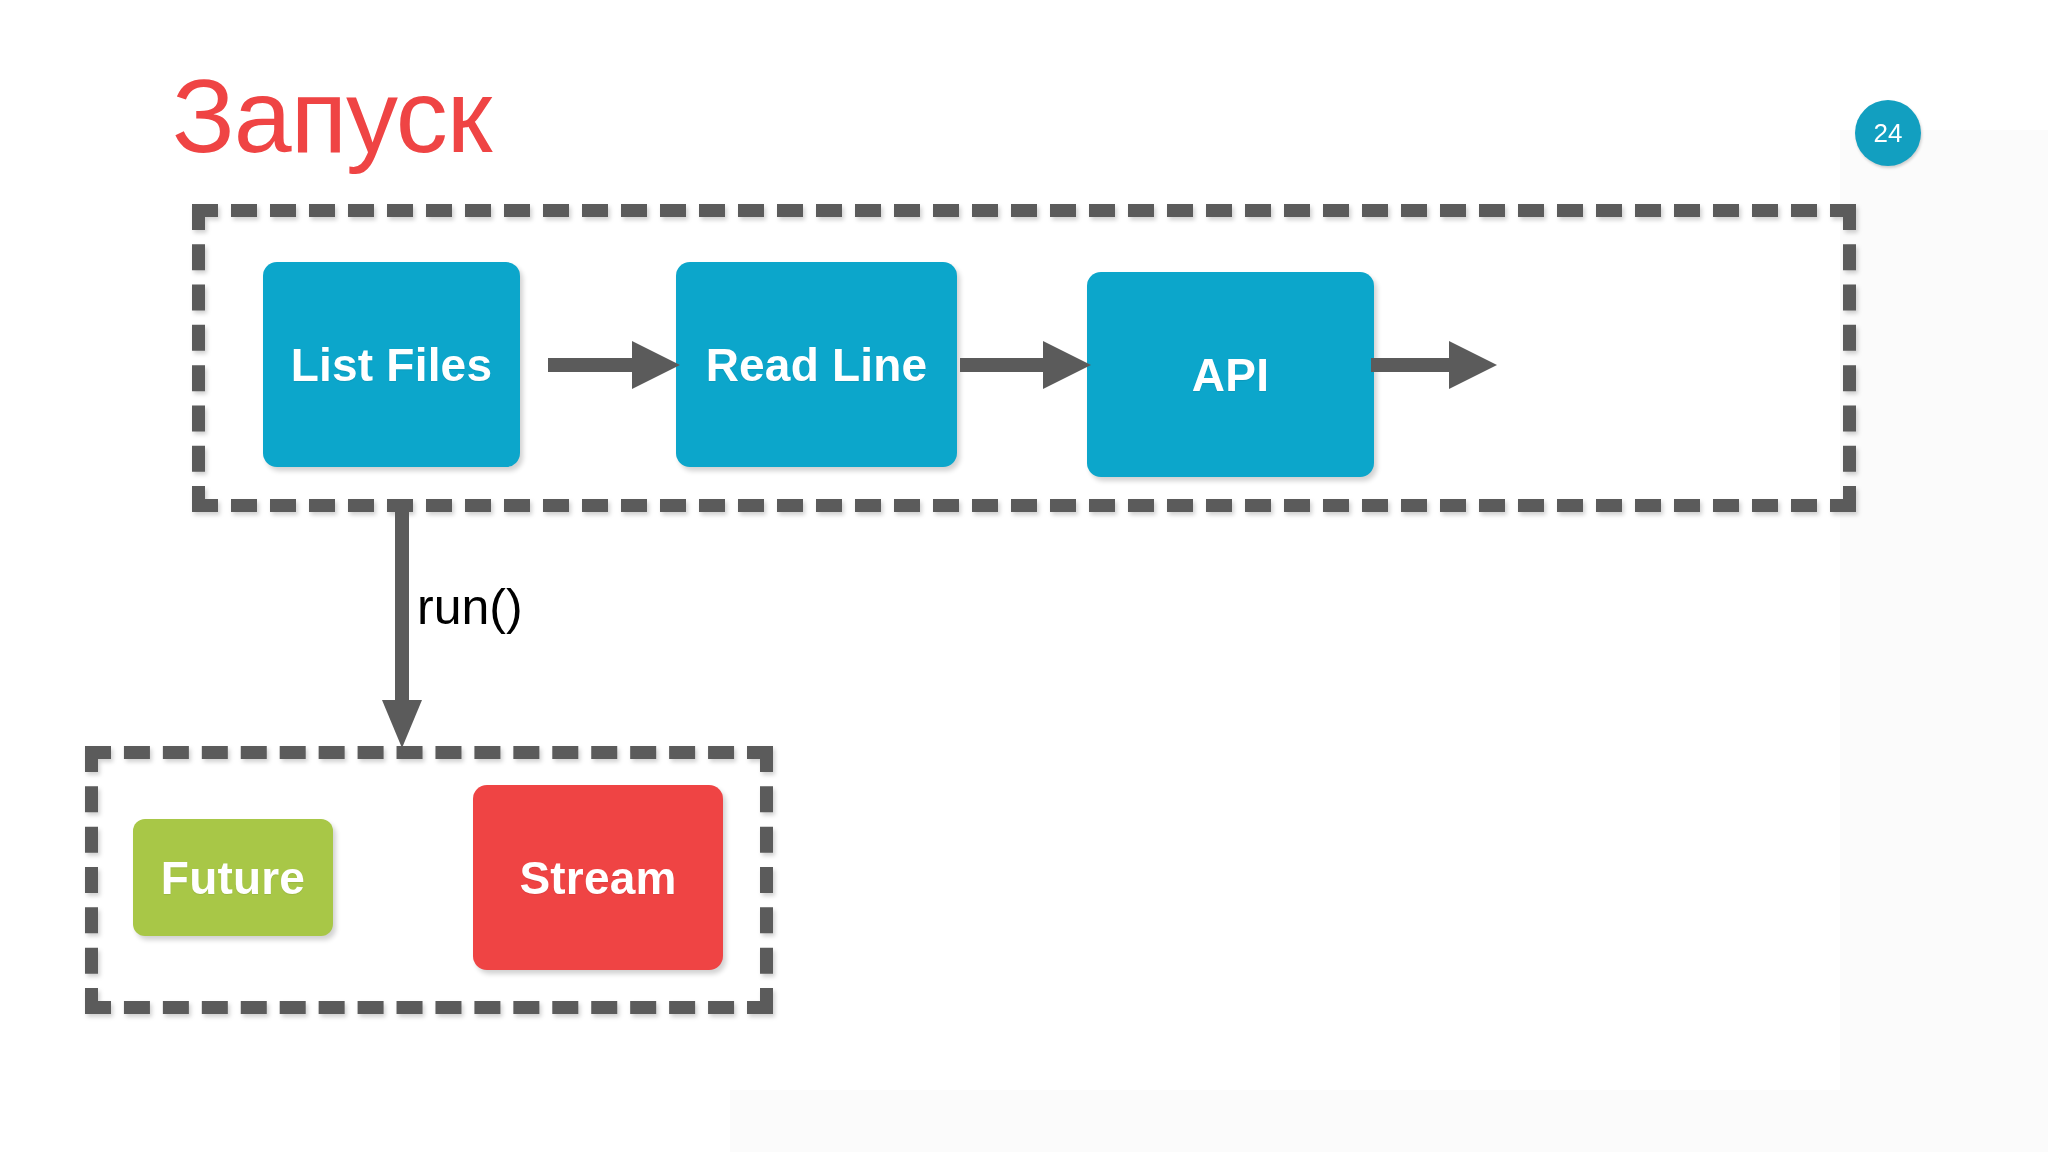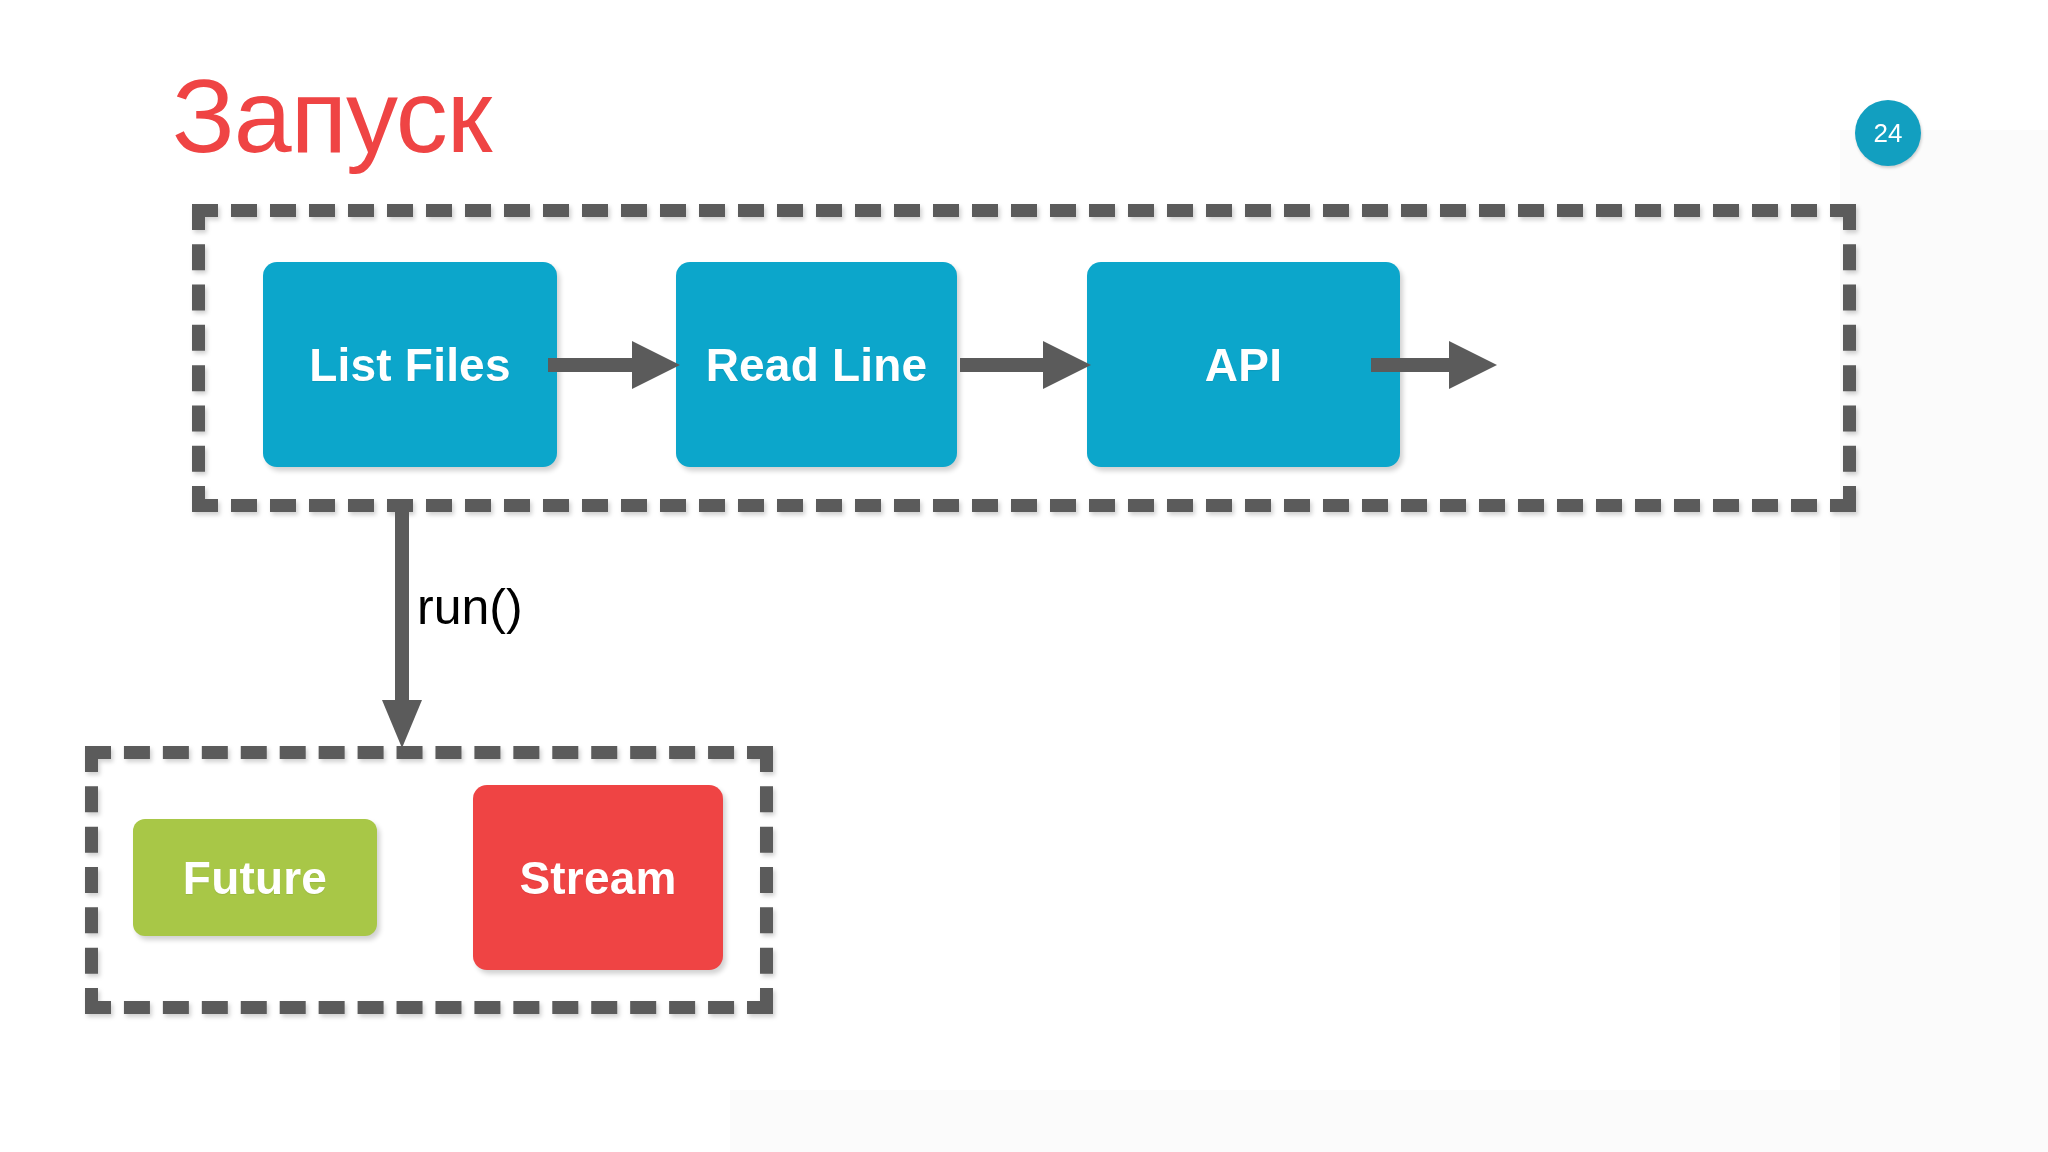--- a/index.html
+++ b/index.html
@@ -85,26 +85,26 @@
     font-size: 46px;
     letter-spacing: 0.2px;
     box-shadow: 3px 4px 5px rgba(0,0,0,0.18);
     text-shadow: 0 1px 1px rgba(0,0,0,0.08);
     user-select: none;
   }
   .node-teal  { background: #0CA6CB; }
   .node-green { background: #A8C747; }
   .node-lblue { background: #ef4444; text-align: right; }
 
-  #box-list-files { left: 263px;  top: 262px; width: 294px; height: 205px; }
+  #box-list-files { left: 263px;  top: 262px; width: 257px; height: 205px; }
   #box-read-line  { left: 676px;  top: 262px; width: 281px; height: 205px; }
-  #box-api        { left: 1087px; top: 262px; width: 313px; height: 205px; }
+  #box-api        { left: 1087px; top: 272px; width: 287px; height: 205px; }
   #box-result     { left: 1493px; top: 262px; width: 287px; height: 205px; }
 
-  #box-future { left: 133px; top: 819px; width: 244px; height: 117px; border-radius: 12px; font-size: 46px; }
+  #box-future { left: 133px; top: 819px; width: 200px; height: 117px; border-radius: 12px; font-size: 46px; }
   #box-stream { left: 473px; top: 785px; width: 250px; height: 185px; border-radius: 14px; font-size: 46px; }
 
   
   .arrow-h {
     position: absolute;
     height: 60px;
     top: 335px;
   }
   .arrow-h svg, .arrow-v svg { display: block; overflow: visible; }
 

